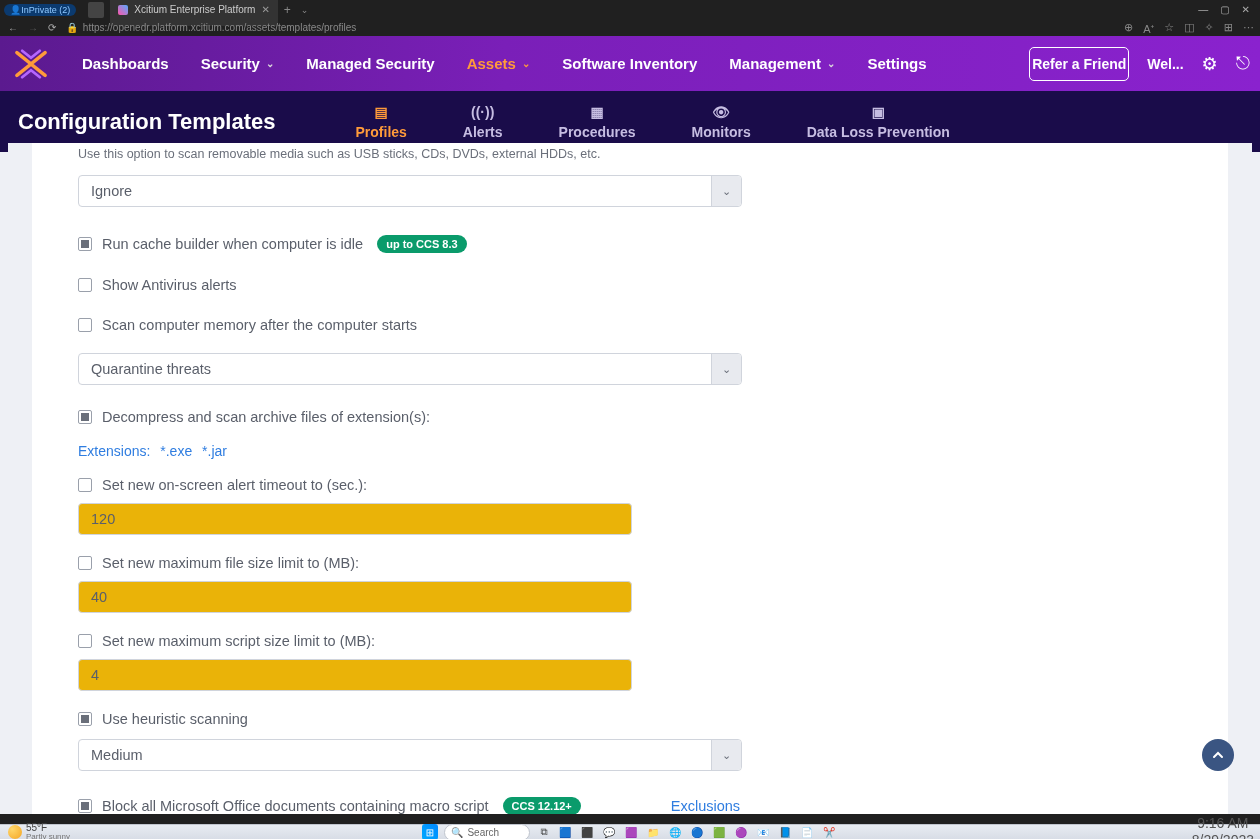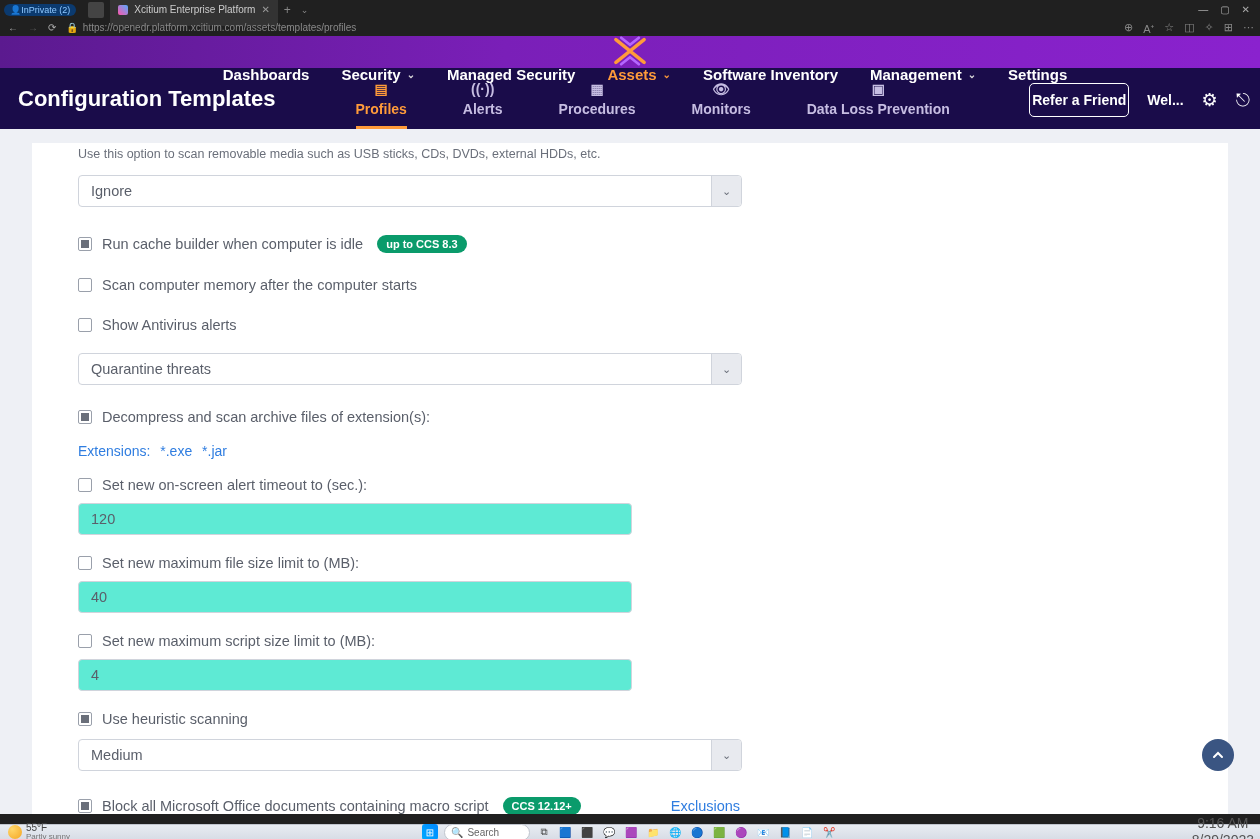--- a/index.html
+++ b/index.html
@@ -17,21 +17,21 @@
 
 .addr-bar { height: 17px; background: #202020; display: flex; align-items: center; padding: 2px 8px; gap: 10px; font-size: 10px; color: #999; }
 .addr-bar .arrow { color: #aaa; }
 .url-box { flex: 0 0 auto; color: #888; }
 .url-box .secure { color: #aaa; margin-right: 4px; }
 .addr-icons { position: absolute; right: 6px; top: 21px; display: flex; gap: 10px; color: #888; font-size: 11px; }
 
 
 .app { position: absolute; top: 36px; left: 0; right: 0; bottom: 25px; background: #eef0f5; }
 
-.top-nav { height: 32px; background: linear-gradient(90deg, #5b1a8f 0%, #7a1fb8 40%, #8a22ce 100%); display: flex; align-items: center; padding: 0 10px; flex-direction: column; }
+.top-nav { height: 55px; background: linear-gradient(90deg, #5b1a8f 0%, #7a1fb8 40%, #8a22ce 100%); display: flex; align-items: center; padding: 0 10px; }
 .logo { width: 42px; height: 38px; display: flex; align-items: center; justify-content: center; }
 .logo svg { width: 36px; height: 30px; }
 .nav-items { display: flex; gap: 32px; margin-left: 30px; align-items: center; }
 .nav-item { color: #fff; font-size: 15px; font-weight: 600; cursor: pointer; display: flex; align-items: center; gap: 6px; }
 .nav-item.active { color: #ff9b3a; }
 .chev { font-size: 10px; color: #ddd; }
 .nav-right { margin-left: auto; display: flex; align-items: center; gap: 18px; }
 .refer-btn { border: 1.5px solid #fff; color: #fff; padding: 8px 2px; border-radius: 5px; font-size: 14px; font-weight: 600; cursor: pointer; }
 .wel { color: #fff; font-size: 14px; font-weight: 600; }
 .gear, .logout { color: #fff; font-size: 18px; cursor: pointer; }
@@ -57,21 +57,21 @@
 .check-row { display: flex; align-items: center; gap: 10px; margin-top: 24px; }
 .cb { width: 14px; height: 14px; border: 1.5px solid #9aa0ab; border-radius: 2px; display: flex; align-items: center; justify-content: center; cursor: pointer; flex-shrink: 0; }
 .cb.indet::after { content: ''; width: 8px; height: 8px; background: #6a6f7a; }
 .cb-label { color: #5a5f6a; font-size: 14.5px; }
 .badge { background: #0a9b6b; color: #fff; font-size: 11px; font-weight: 700; padding: 3px 9px; border-radius: 12px; margin-left: 4px; }
 
 .ext-row { margin-top: 18px; font-size: 14px; }
 .ext-label { color: #2f7de0; font-weight: 500; }
 .ext-val { color: #2f7de0; margin-left: 6px; }
 
-.input-box { margin-top: 10px; width: 554px; height: 32px; border: 1px solid #d0d4dc; background: #5eead4; border-radius: 4px; padding: 0 12px; color: #5a5f6a; font-size: 14.5px; display: flex; align-items: center; }
+.input-box { margin-top: 10px; width: 554px; height: 32px; border: 1px solid #d0d4dc; background: #eab308; border-radius: 4px; padding: 0 12px; color: #5a5f6a; font-size: 14.5px; display: flex; align-items: center; }
 
 .link-txt { color: #2f7de0; font-size: 14.5px; margin-left: 80px; cursor: pointer; }
 
 .scroll-top { position: fixed; right: 26px; bottom: 68px; width: 32px; height: 32px; border-radius: 50%; background: #3a5582; display: flex; align-items: center; justify-content: center; color: #fff; cursor: pointer; font-size: 14px; }
 
 
 .taskbar { position: absolute; bottom: 0; left: 0; right: 0; height: 15px; background: linear-gradient(180deg, #e8ecf2 0%, #d8dde6 100%); border-top: 1px solid #c0c5ce; display: flex; align-items: center; font-size: 10px; color: #444; }
 .weather { display: flex; align-items: center; gap: 4px; padding: 0 8px; }
 .weather .w-icon { width: 14px; height: 14px; background: radial-gradient(circle at 30% 30%, #ffd76a, #f5a623); border-radius: 50%; }
 .tb-center { position: absolute; left: 50%; transform: translateX(-50%); display: flex; align-items: center; gap: 6px; }
@@ -198,26 +198,26 @@
         </div>
 
         <div class="check-row" style="margin-top:28px;">
           <span class="cb indet"></span>
           <span class="cb-label">Run cache builder when computer is idle</span>
           <span class="badge">up to CCS 8.3</span>
         </div>
 
         <div class="check-row">
           <span class="cb"></span>
+          <span class="cb-label">Show Antivirus alerts</span>
+        </div>
+
+        <div class="check-row">
+          <span class="cb"></span>
           <span class="cb-label">Scan computer memory after the computer starts</span>
-        </div>
-
-        <div class="check-row">
-          <span class="cb"></span>
-          <span class="cb-label">Show Antivirus alerts</span>
         </div>
 
         <div class="select-box" style="margin-top:20px;">
           <span class="sel-val">Quarantine threats</span>
           <span class="sel-arrow">⌄</span>
         </div>
 
         <div class="check-row">
           <span class="cb indet"></span>
           <span class="cb-label">Decompress and scan archive files of extension(s):</span>

